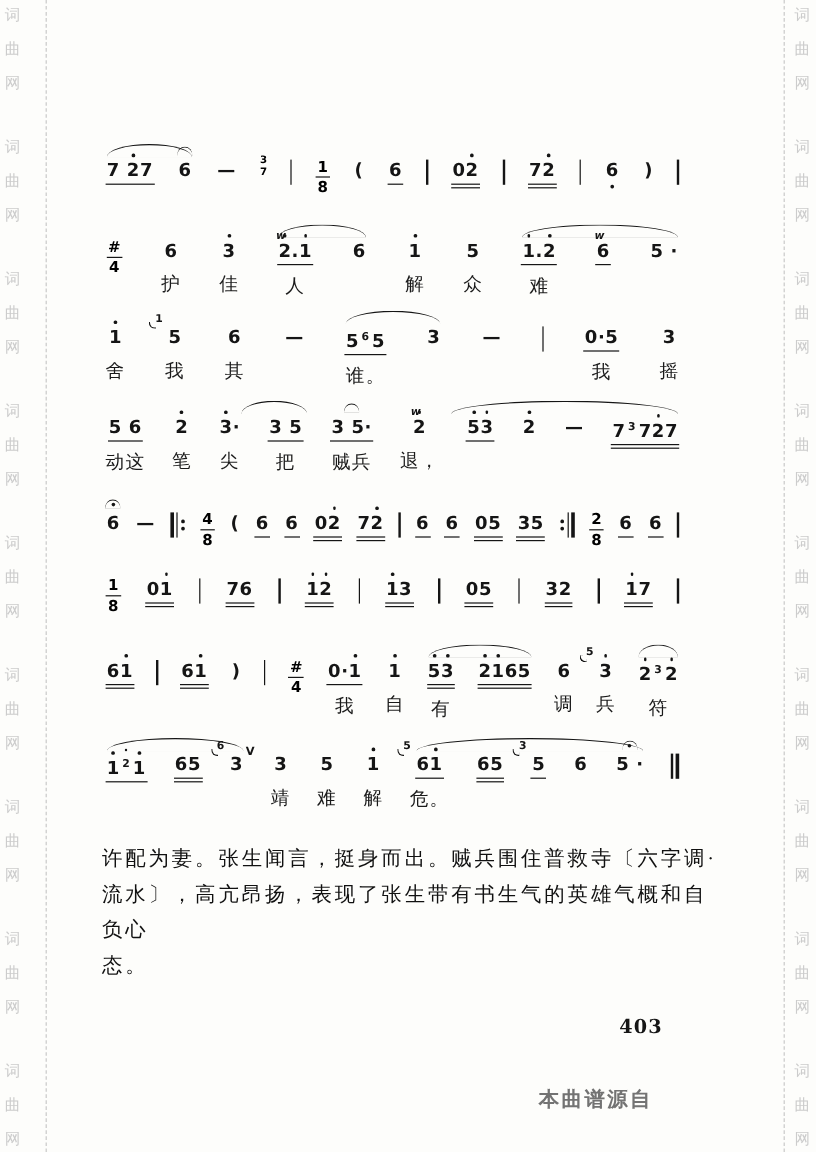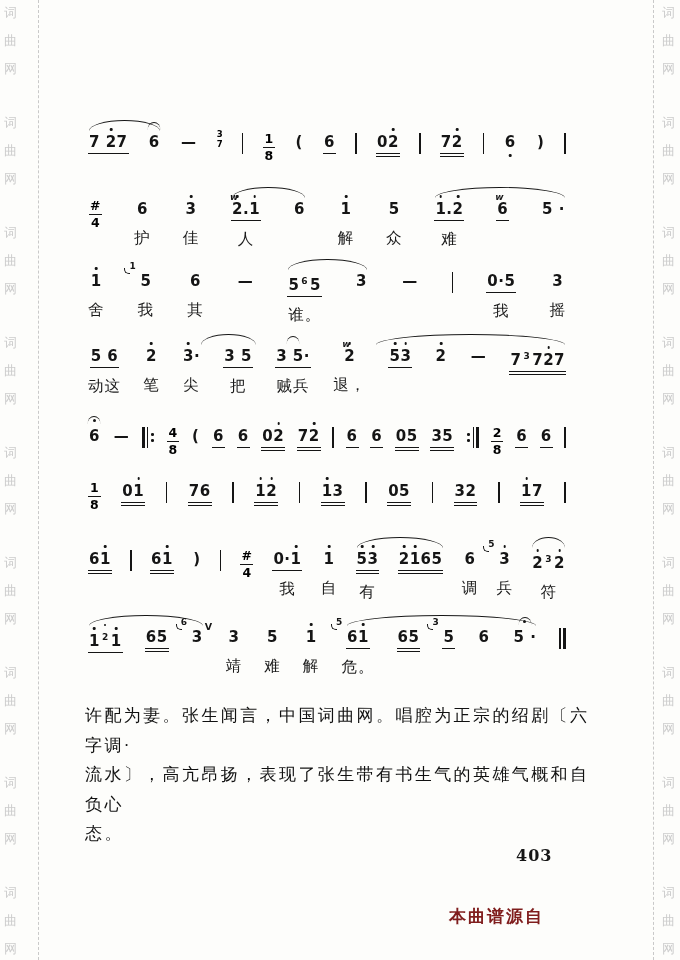--- a/index.html
+++ b/index.html
@@ -47,21 +47,21 @@
   .gstack{display:flex;flex-direction:column;align-items:center;font-size:8.5px;font-weight:bold;
           line-height:1.15;transform:translateY(-3px);}
   
   .para{position:absolute;left:85px;top:701px;width:517px;font-family:"Liberation Serif",serif;
         font-size:17px;line-height:29.5px;letter-spacing:2.4px;color:#111;}
   .para .indent{text-indent:2.05em;}
   .pageno{position:absolute;left:516px;top:846px;font-family:"DejaVu Serif",serif;font-weight:bold;
           font-size:16px;color:#161616;letter-spacing:1px;}
   .footer{position:absolute;left:449px;top:905px;display:flex;align-items:baseline;gap:16px;
           font-weight:bold;font-family:"Liberation Sans",sans-serif;}
-  .footer .fblack{font-size:17px;letter-spacing:2px;color:#7f1d1d;}
+  .footer .fblack{font-size:17px;letter-spacing:2px;color:#737373;}
   .footer .fred{font-size:19.5px;letter-spacing:1.5px;}
 </style>
 </head>
 <body>
 
 <div class="page">
 
   <div class="dash-line" style="left:38px;"></div>
   <div class="dash-line" style="left:653px;"></div>
   <div id="wm-left">
@@ -561,21 +561,21 @@
             <span class="bline"></span>
             <span class="bline bthick"></span>
           </span>
         </span>
         <div class="slur" style="left: 1px; width: 114px;"></div>
         <div class="slur" style="left: 259px; width: 189px;"></div>
       </div>
     </div>
 
   <div class="para">
-    <div>许配为妻。张生闻言，中国词曲网。唱腔为正宗的绍剧〔六字调·</div>
+    <div>许配为妻。张生闻言，挺身而出。贼兵围住普救寺〔六字调·</div>
     <div>流水〕，高亢昂扬，表现了张生带有书生气的英雄气概和自负心</div>
     <div>态。</div>
   </div>
 
   <div class="pageno">403</div>
 
   <div class="footer">
     <span class="fblack">本曲谱源自</span>
   </div>
 

